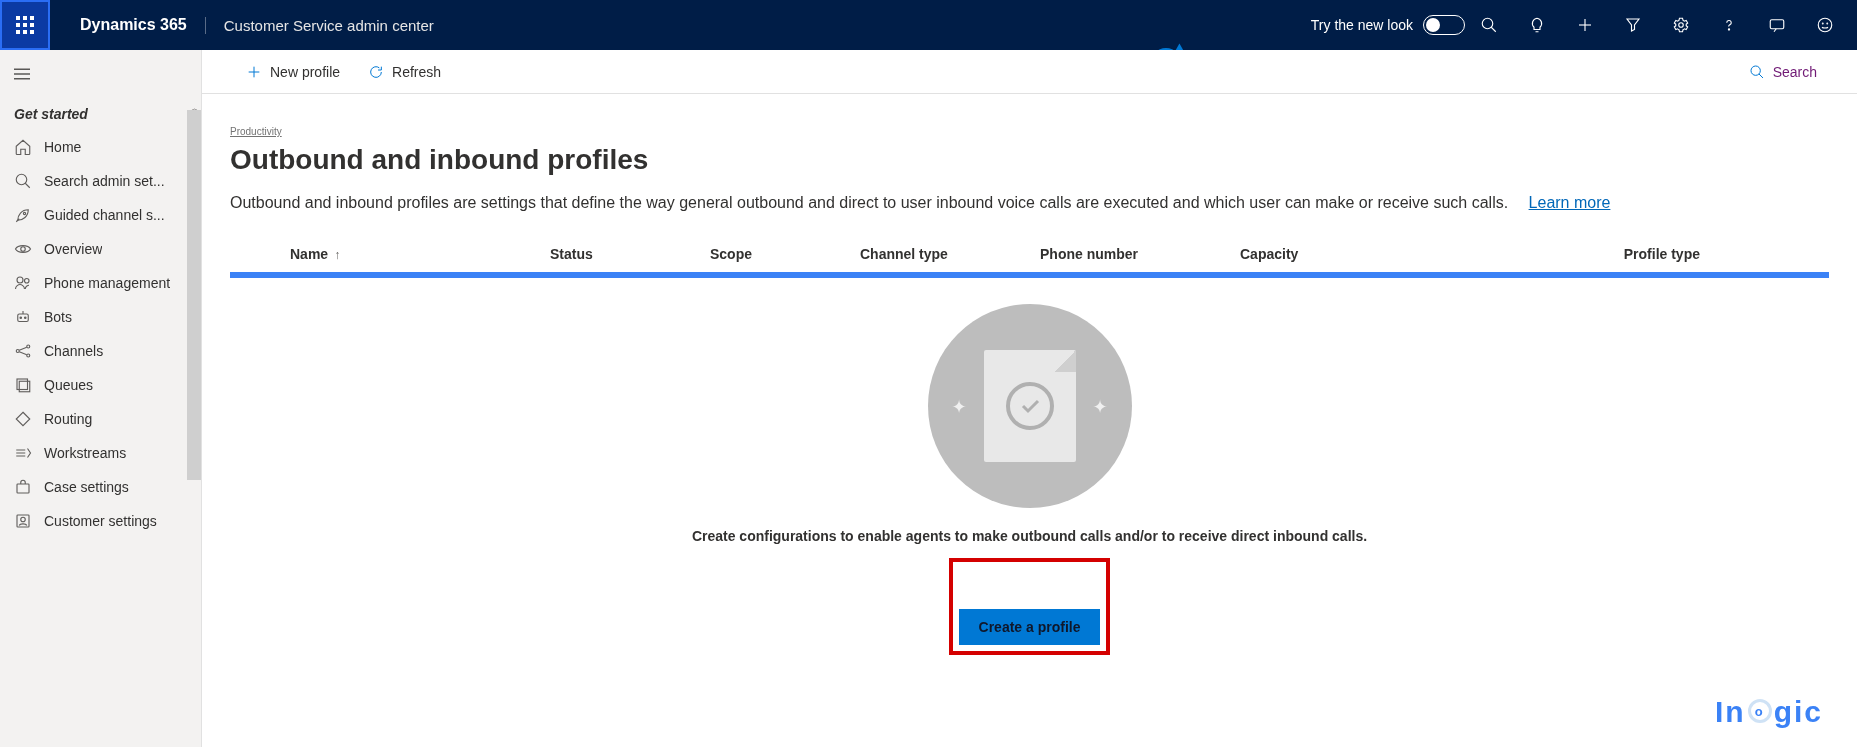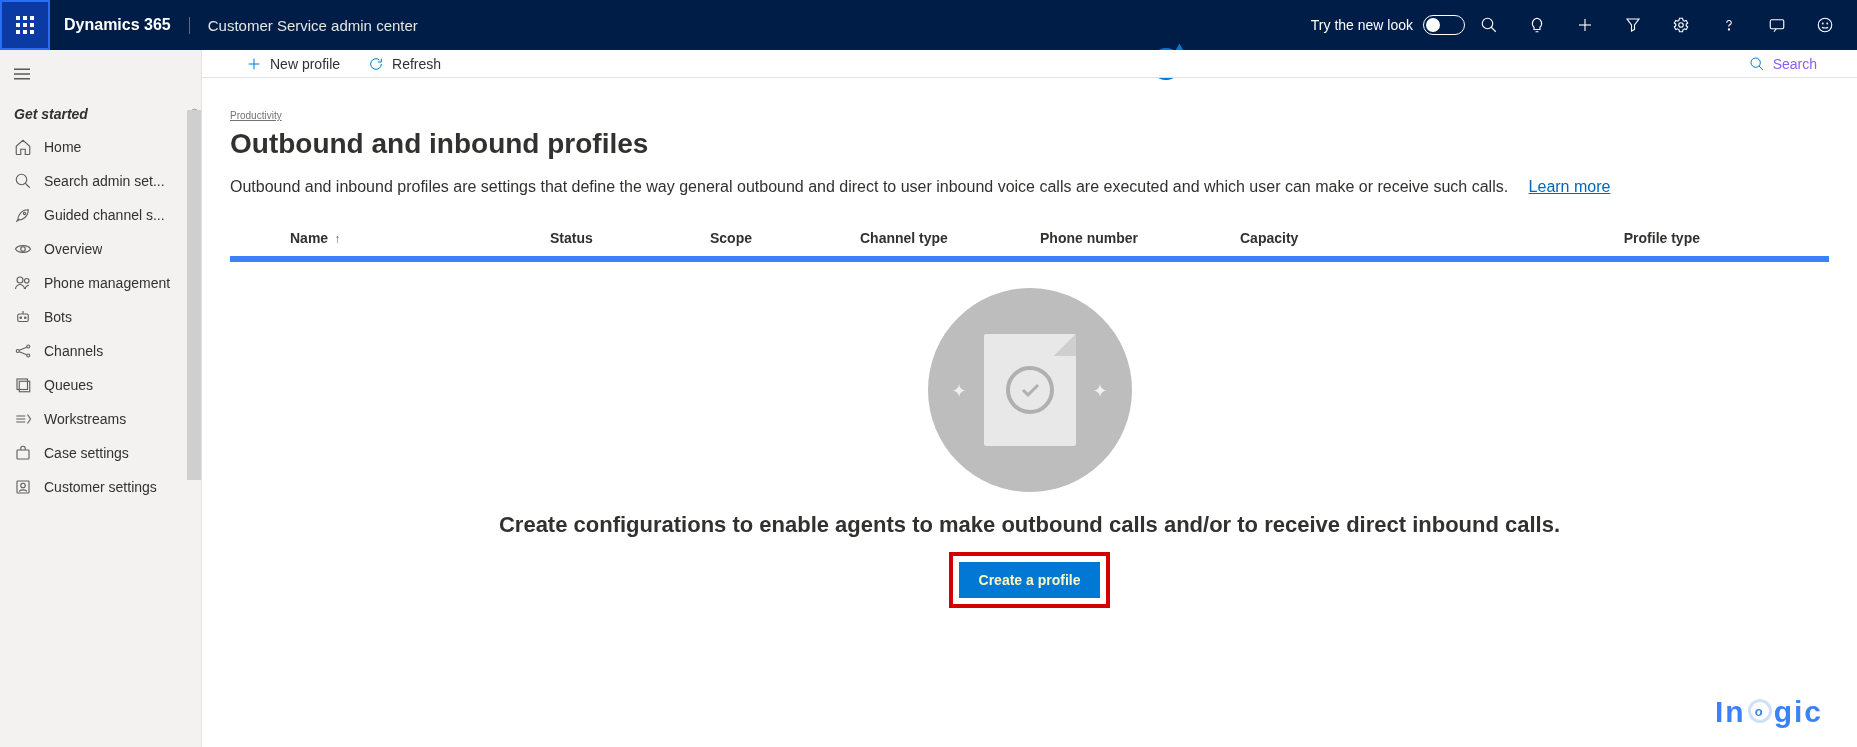--- a/index.html
+++ b/index.html
@@ -7,21 +7,21 @@
 
   
   .topbar {
     height: 50px; background: #001d47; color: #fff; display: flex; align-items: center;
   }
   .waffle {
     width: 50px; height: 50px; display: flex; align-items: center; justify-content: center;
     border: 2px solid #2a6df4; background: #0b3aa3;
   }
   .waffle svg { width: 18px; height: 18px; }
-  .brand { font-size: 16px; font-weight: 600; padding: 0 18px 0 14px; }
+  .brand { font-size: 16px; font-weight: 600; padding: 0 18px 0 14px; margin-left: 16px; }
   .app-subtitle { border-left: 1px solid rgba(255,255,255,.35); padding-left: 18px; font-size: 15px; font-weight: 400; color: #e5e5e5;}
   .tb-spacer { flex: 1; }
   .tb-try { font-size: 14px; margin-right: 10px; color:#fff; }
   .toggle {
     width: 42px; height: 20px; border: 1px solid #fff; border-radius: 20px; position: relative;
     display:inline-block; vertical-align:middle;
   }
   .toggle .knob {
     position:absolute; left:2px; top:2px; width:14px; height:14px; background:#fff; border-radius:50%;
   }
@@ -32,26 +32,26 @@
     content:""; position:absolute; top:-10px; left:8px; width:0; height:0;
     border-left:8px solid transparent; border-right:8px solid transparent; border-bottom:14px solid #0078d4;
     transform:rotate(-45deg);
   }
   .tb-icons { display:flex; align-items:center; gap: 0px; padding-right:8px; }
   .tb-icon { width:48px; height:50px; display:flex; align-items:center; justify-content:center; color:#fff; }
   .tb-icon svg { width:18px; height:18px; stroke:#fff; fill:none; stroke-width:1.5; }
 
   
   .cmdbar {
-    height: 28px; border-bottom: 1px solid #e1e1e1; display:flex; align-items:center;
+    height: 44px; border-bottom: 1px solid #e1e1e1; display:flex; align-items:center;
     padding-left: 230px; background:#fff; position:relative;
   }
   .cmd-btn { display:flex; align-items:center; gap:8px; padding: 0 14px; height:44px; font-size:14px; color:#323130; cursor:pointer;}
   .cmd-btn svg { width:16px; height:16px; stroke:#0078d4; fill:none; stroke-width:1.5;}
-  .cmd-search { position:absolute; right:40px; display:flex; align-items:center; gap:8px; color:#8b5cf6; }
+  .cmd-search { position:absolute; right:40px; display:flex; align-items:center; gap:8px; color:#701a75; }
   .cmd-search svg { width:16px; height:16px; stroke:#0078d4; fill:none; stroke-width:1.5;}
 
   
   .shell { display:flex; height: calc(747px - 50px); }
   .leftnav {
     width: 202px; background:#f3f2f1; border-right:1px solid #e1e1e1; position:relative; padding-top:6px;
     flex-shrink:0;
   }
   .hamburger { width:44px; height:36px; display:flex; align-items:center; justify-content:center; }
   .hamburger svg { width:16px; height:14px; stroke:#323130; stroke-width:1.5;}
@@ -97,24 +97,24 @@
   }
   .doc::before {
     content:""; position:absolute; top:0; right:0; width:22px; height:22px;
     background:linear-gradient(135deg, transparent 50%, #cfcfcf 50%);
   }
   .doc-check { width:48px; height:48px; border:4px solid #b0b0b0; border-radius:50%; display:flex; align-items:center; justify-content:center;}
   .doc-check svg { width:24px; height:24px; stroke:#b0b0b0; fill:none; stroke-width:3;}
   .sparkle { position:absolute; color:#f0f0f0; font-size:18px;}
   .s1 { left:24px; top:92px; }
   .s2 { right:24px; top:92px; }
-  .empty-title { font-size:22px; font-weight:600; margin-top:20px; text-align:center;}
+  .empty-title { font-size:14px; font-weight:600; margin-top:20px; text-align:center;}
   .create-wrap { margin-top:14px; padding:6px; border:4px solid #d40000; }
   .create-btn {
-    background:#0078d4; color:#fef9c3; font-size:14px; font-weight:600; border:none; padding:10px 20px; cursor:pointer;
+    background:#0078d4; color:#0f172a; font-size:14px; font-weight:600; border:none; padding:10px 20px; cursor:pointer;margin-top:41px;
   }
 
   
   .watermark {
     position:absolute; right:34px; bottom:18px; font-size:30px; font-weight:700; color:#3b82f6; letter-spacing:2px;
     font-family: Arial, sans-serif;
   }
   .watermark .circ-o {
     display:inline-flex; width:24px; height:24px; border:3px solid #cfe2f5; border-radius:50%;
     align-items:center; justify-content:center; font-size:13px; vertical-align:middle; margin:0 2px; position:relative; top:-3px; font-weight:700;
@@ -273,20 +273,26 @@
     </div>
     <div class="nav-item">
       <svg viewBox="0 0 24 24">
           <rect x="4" y="4" width="14" height="14"></rect>
           <rect x="7" y="7" width="14" height="14"></rect>
         </svg>
       <span>Queues</span>
     </div>
     <div class="nav-item">
       <svg viewBox="0 0 24 24">
+          <path d="M12 3l9 9-9 9-9-9z"></path>
+        </svg>
+      <span>Routing</span>
+    </div>
+    <div class="nav-item">
+      <svg viewBox="0 0 24 24">
           <path d="M3 8h12M3 12h12M3 16h12"></path>
           <path d="M18 6l4 6-4 6"></path>
         </svg>
       <span>Workstreams</span>
     </div>
     <div class="nav-item">
       <svg viewBox="0 0 24 24">
           <rect x="4" y="8" width="16" height="12" rx="1"></rect>
           <path d="M9 8V6a3 3 0 0 1 6 0v2"></path>
         </svg>

